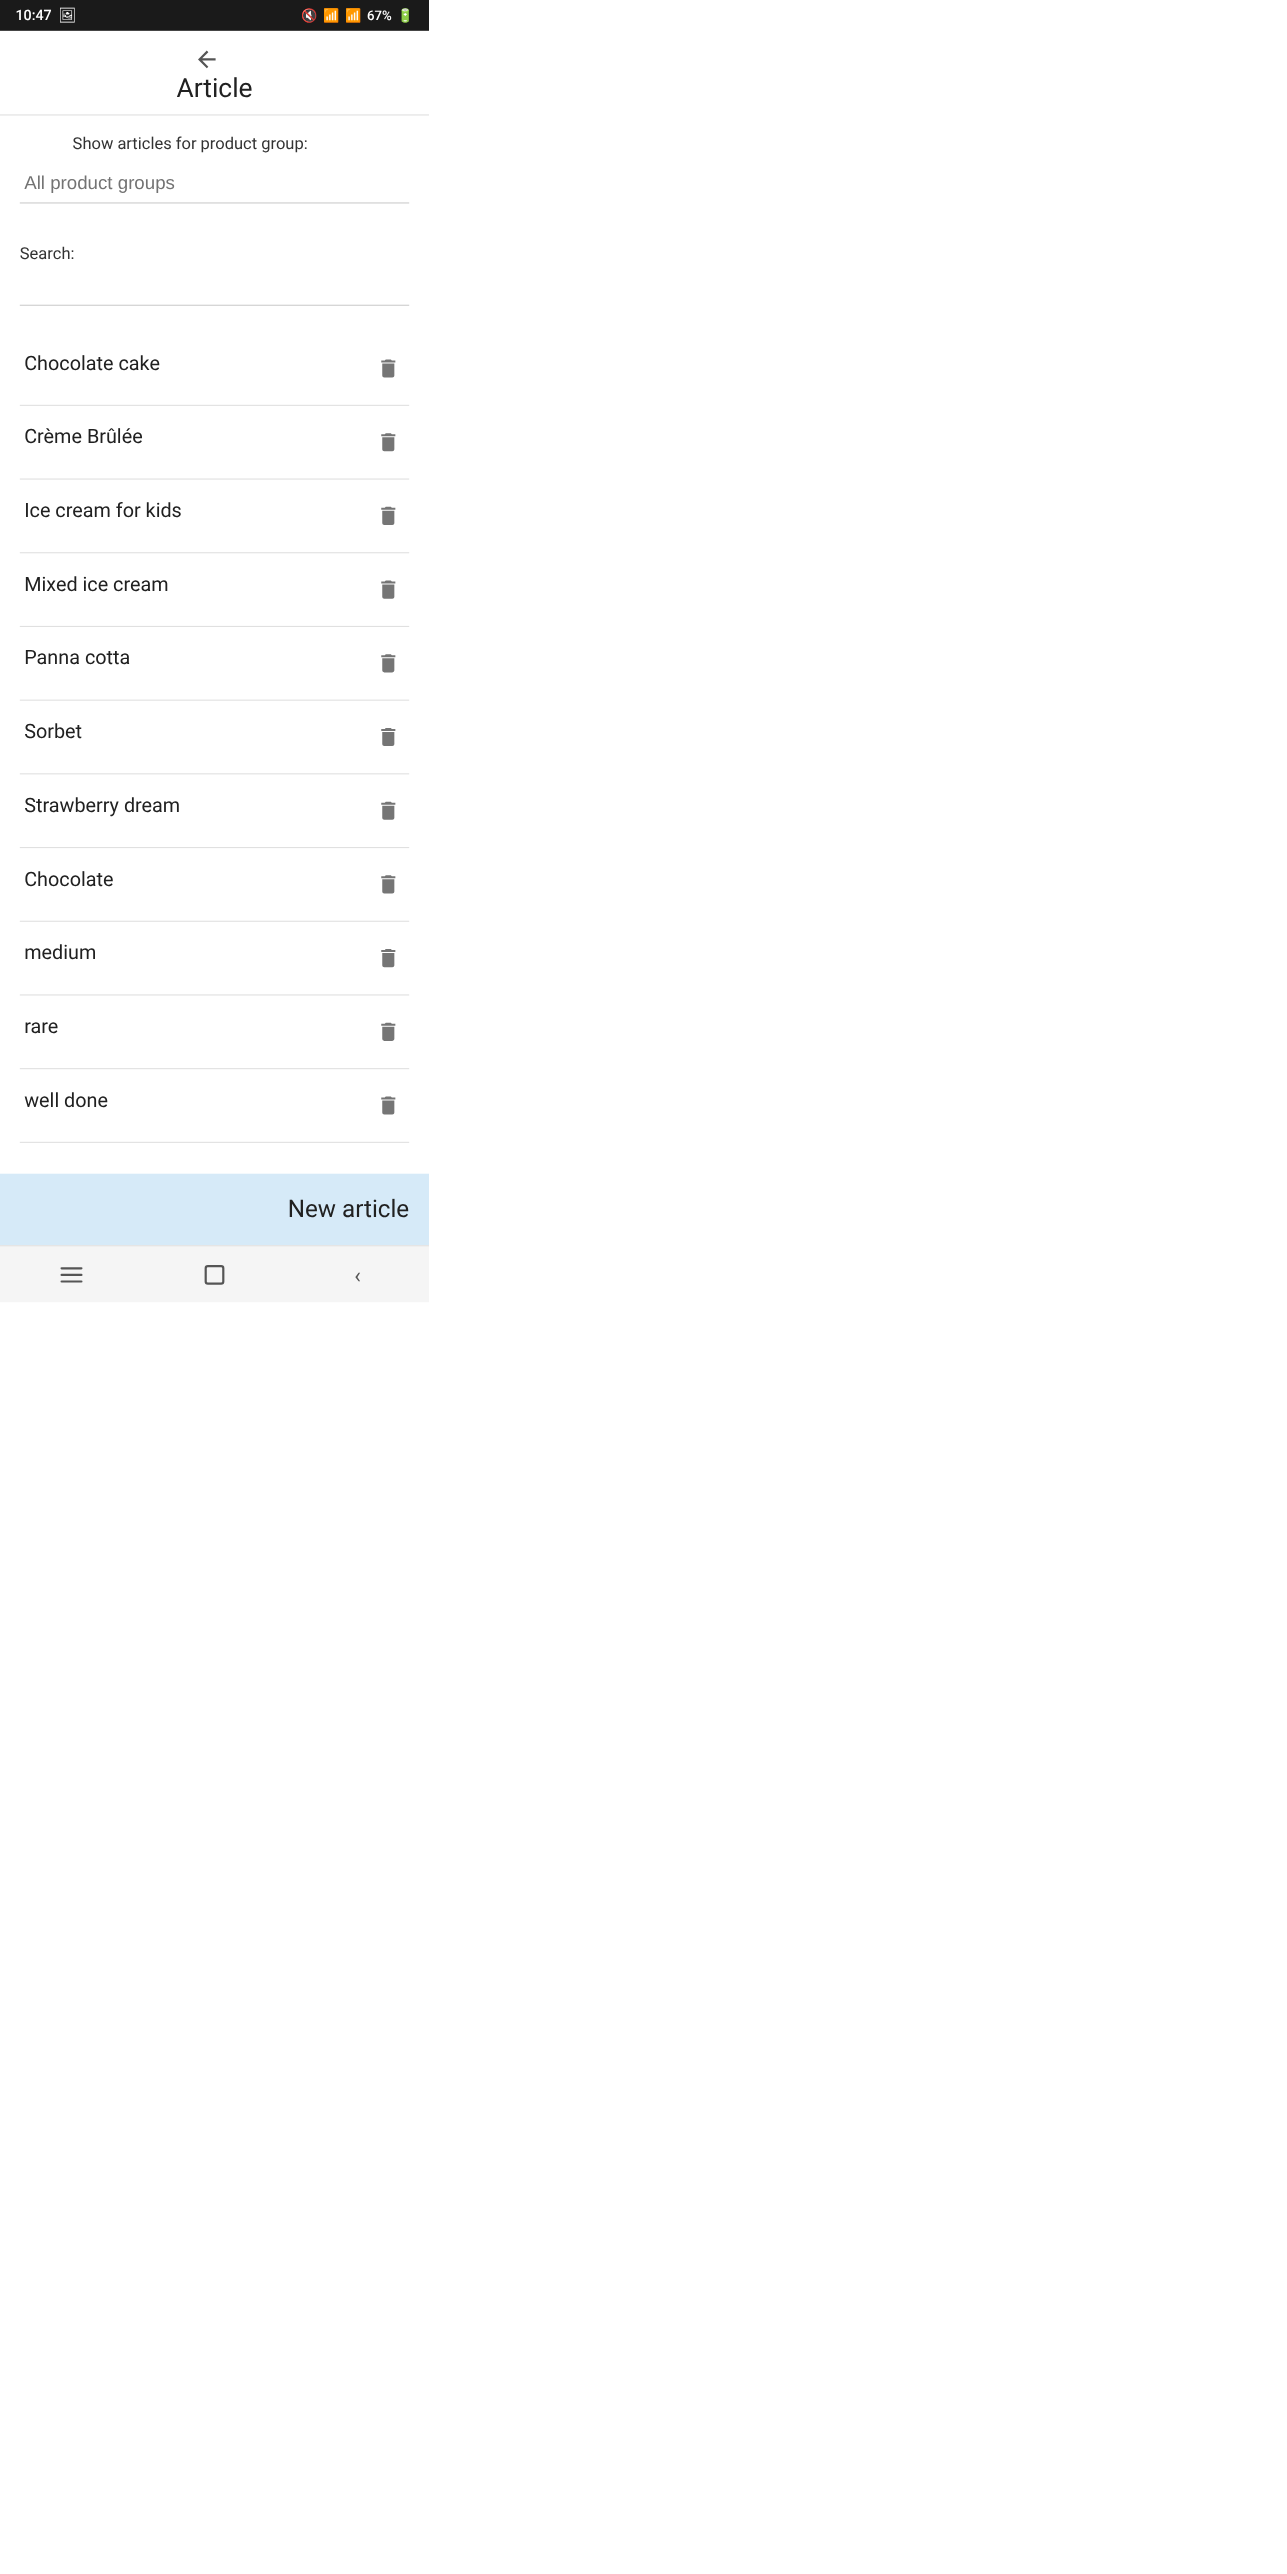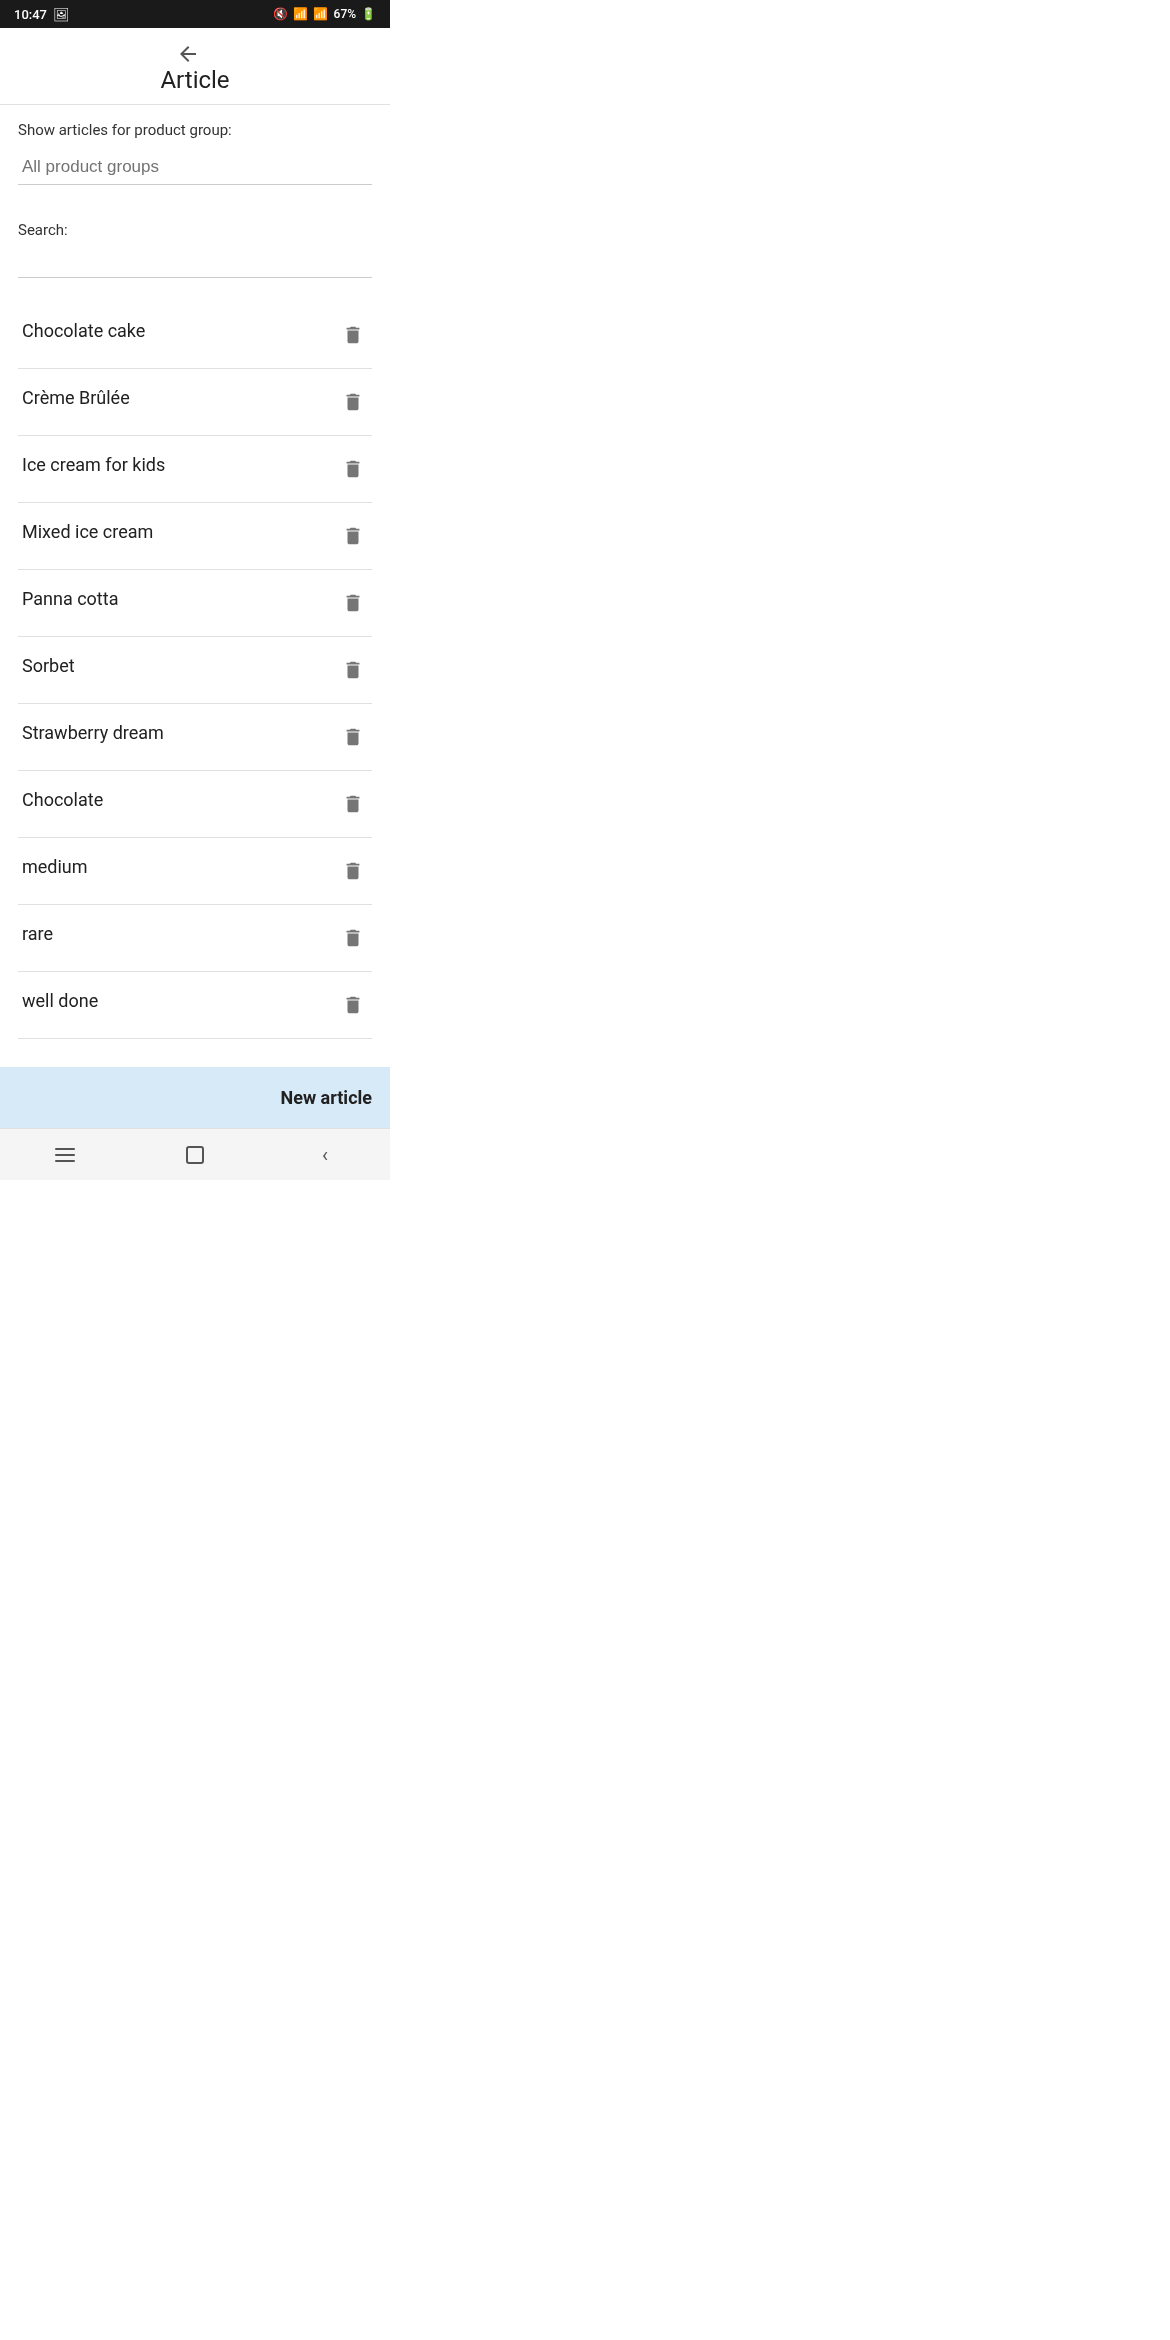--- a/index.html
+++ b/index.html
@@ -71,20 +71,21 @@
 
     
     .content {
       padding: 16px 18px;
     }
 
     .filter-label {
       font-size: 15px;
       color: #333;
       margin-bottom: 10px;
+      margin-left: 48px;
     }
 
     .product-group-select {
       width: 100%;
       padding: 8px 4px;
       font-size: 17px;
       color: #737373;
       border: none;
       border-bottom: 1.5px solid #cccccc;
       outline: none;
@@ -152,27 +153,27 @@
     .bottom-action {
       background: #d6eaf8;
       padding: 20px 18px;
       display: flex;
       align-items: center;
       justify-content: flex-end;
       margin-top: 12px;
     }
 
     .new-article-btn {
-      font-size: 18px;
+      font-size: 22px;
       color: #212121;
       background: transparent;
       border: none;
       cursor: pointer;
       font-family: inherit;
-      font-weight: 700;
+      font-weight: 400;
       text-align: right;
     }
 
     
     .nav-bar {
       background: #f5f5f5;
       height: 52px;
       display: flex;
       align-items: center;
       justify-content: space-around;

